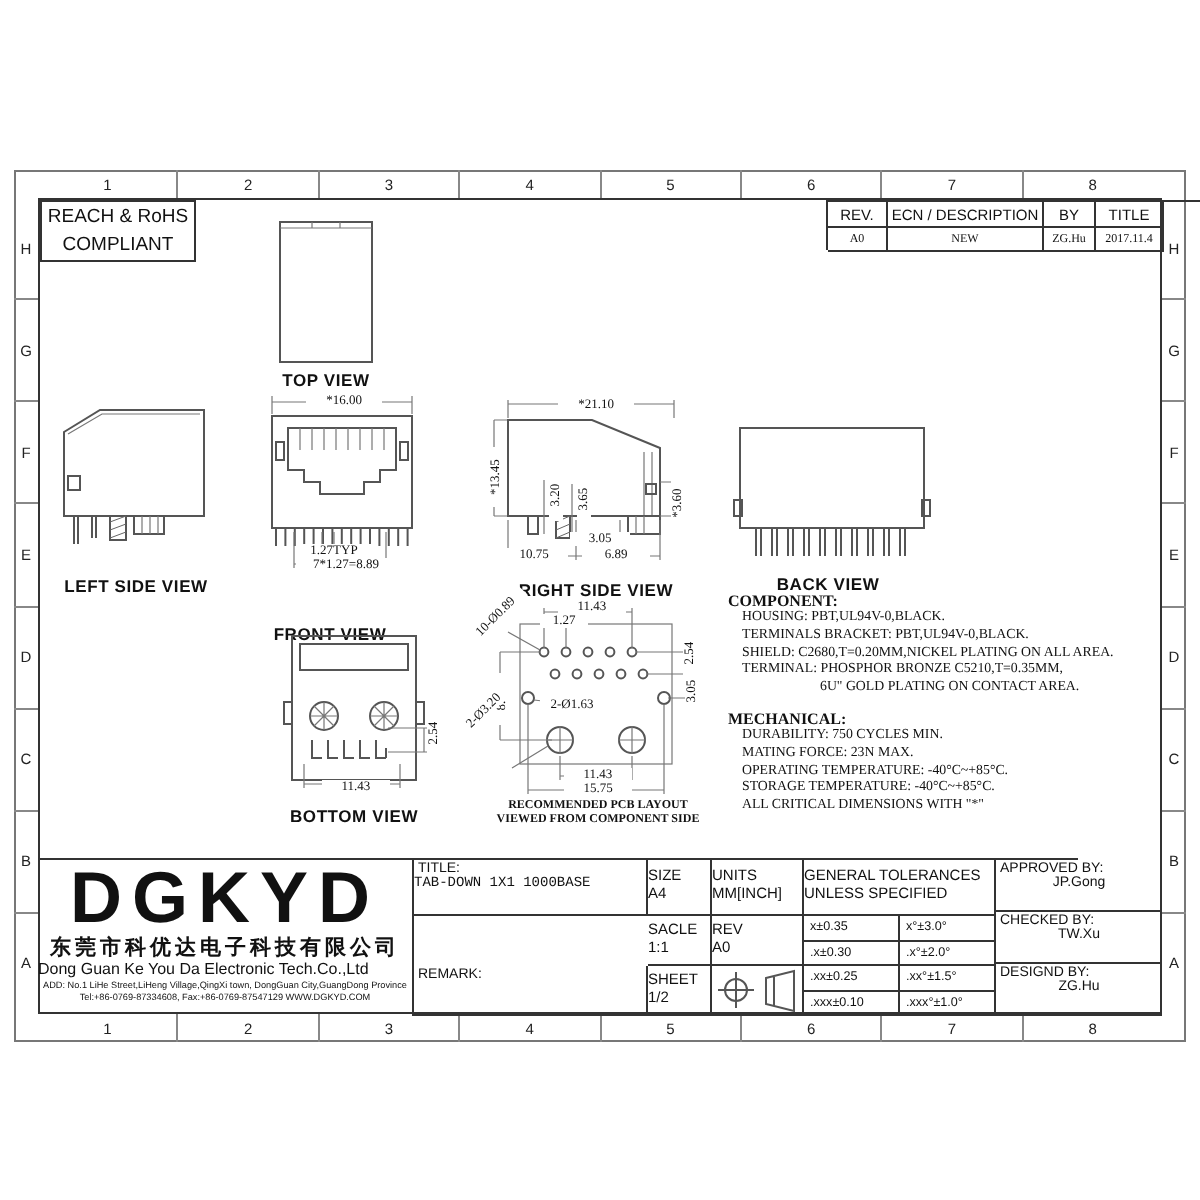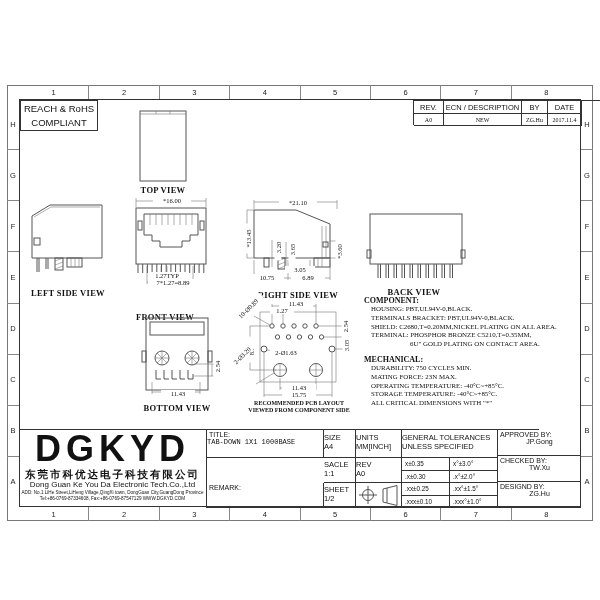--- a/index.html
+++ b/index.html
@@ -15,21 +15,21 @@
   .band.v>div{flex:1;display:flex;align-items:center;justify-content:center;border-bottom:1px solid #888;}
   .band.v>div:last-child{border-bottom:none;}
   svg.abs{overflow:visible;}
   .stroke{stroke:#555;fill:none;stroke-width:1;}
   .thin{stroke:#777;fill:none;stroke-width:0.6;}
   .hatch{stroke:#666;fill:none;stroke-width:0.5;}
   .dim{position:absolute;font-family:"Liberation Serif",serif;font-size:6.5px;line-height:7px;
        color:#111;background:#fff;text-align:center;padding:0 1px;white-space:nowrap;}
   .rot90{transform:rotate(-90deg);transform-origin:center;}
   .rot45{transform:rotate(-45deg);transform-origin:center;}
-  .vlabel{position:absolute;font-family:Liberation Serif, serif;font-size:8.5px;font-weight:bold;
+  .vlabel{position:absolute;font-family:Liberation Sans, sans-serif;font-size:8.5px;font-weight:bold;
           letter-spacing:.3px;text-align:center;color:#111;white-space:nowrap;}
   .cap{position:absolute;font-family:"Liberation Serif",serif;font-size:6px;font-weight:bold;
        text-align:center;color:#111;white-space:nowrap;}
   .spec{position:absolute;font-family:"Liberation Serif",serif;width:230px;}
   .spec .hd{font-size:8px;font-weight:bold;}
   .spec .ln{font-size:6.9px;line-height:8.8px;padding-left:7px;white-space:nowrap;}
   .spec .ln.cont{padding-left:46px;}
   .cell{position:absolute;box-sizing:border-box;border-right:1px solid #333;border-bottom:1px solid #333;}
   .cl{font-size:7px;padding:1px 0 0 2px;}
   .cv{text-align:left;font-family:"Liberation Mono","DejaVu Sans Mono",monospace;font-size:7px;}
@@ -87,21 +87,21 @@
 
 <div class="abs" style="left:20px;top:100px;width:78px;height:31px;border:1px solid #333;text-align:center;font-size:9.5px;line-height:14px;padding-top:1px;">
   <div>REACH &amp; RoHS</div>
   <div>COMPLIANT</div>
 </div>
 
 <div class="abs" style="left:413px;top:100px;width:204px;height:25px;border-left:1px solid #333;border-top:1px solid #333;display:grid;grid-template-columns:30px 78px 26px 34px;grid-template-rows:13px 12px;">
   <div class="rvh" style="font-size:7.5px;">REV.</div>
   <div class="rvh" style="font-size:7.5px;">ECN / DESCRIPTION</div>
   <div class="rvh" style="font-size:7.5px;">BY</div>
-  <div class="rvh" style="font-size:7.5px;">DATE</div>
+  <div class="rvh" style="font-size:7.5px;">TITLE</div>
   <div class="rvh" style="font-size:6px;font-family:'Liberation Serif',serif;">A0</div>
   <div class="rvh" style="font-size:6px;font-family:'Liberation Serif',serif;">NEW</div>
   <div class="rvh" style="font-size:6px;font-family:'Liberation Serif',serif;">ZG.Hu</div>
   <div class="rvh" style="font-size:6px;font-family:'Liberation Serif',serif;">2017.11.4</div>
 </div>
 
 <svg class="abs" style="left:134px;top:108px;" width="58" height="76" viewBox="0 0 58 76">
   <rect class="stroke" x="6" y="3" width="46" height="70"></rect>
   <path class="thin" d="M22,3 V6 M36,3 V6 M6,6 H52"></path>
 </svg>
@@ -232,21 +232,21 @@
   <div class="ln">OPERATING TEMPERATURE: -40°C~+85°C.</div>
   <div class="ln">STORAGE TEMPERATURE: -40°C~+85°C.</div>
   <div class="ln">ALL CRITICAL DIMENSIONS WITH "*"</div>
 </div>
 
 <div class="abs" style="left:19px;top:429px;width:520px;height:78px;border-top:1.5px solid #333;">
 
   <div class="cell" style="left:0;top:0;width:188px;height:78px;border-bottom:none;overflow:hidden;">
     <div style="text-align:center;font-size:36px;font-weight:bold;letter-spacing:5px;line-height:38px;">DGKYD</div>
     <div style="text-align:center;font-size:10.5px;font-weight:bold;letter-spacing:2px;line-height:12px;white-space:nowrap;">东莞市科优达电子科技有限公司</div>
-    <div style="text-align:center;font-size:8px;line-height:10px;white-space:nowrap;">Dong Guan Ke You Da Electronic Tech.Co.,Ltd</div>
+    <div style="text-align:left;font-size:8px;line-height:10px;white-space:nowrap;">Dong Guan Ke You Da Electronic Tech.Co.,Ltd</div>
     <div style="text-align:center;font-size:4.6px;line-height:6px;white-space:nowrap;">ADD: No.1 LiHe Street,LiHeng Village,QingXi town, DongGuan City,GuangDong Province</div>
     <div style="text-align:center;font-size:4.6px;line-height:6px;white-space:nowrap;">Tel:+86-0769-87334608, Fax:+86-0769-87547129  WWW.DGKYD.COM</div>
   </div>
 
   <div class="cell" style="left:188px;top:0;width:117px;height:28px;">
     <div class="cl">TITLE:</div>
     <div class="cv">TAB-DOWN 1X1 1000BASE</div>
   </div>
   <div class="cell" style="left:188px;top:53px;width:117px;height:25px;">
     <div class="cl">REMARK:</div>

